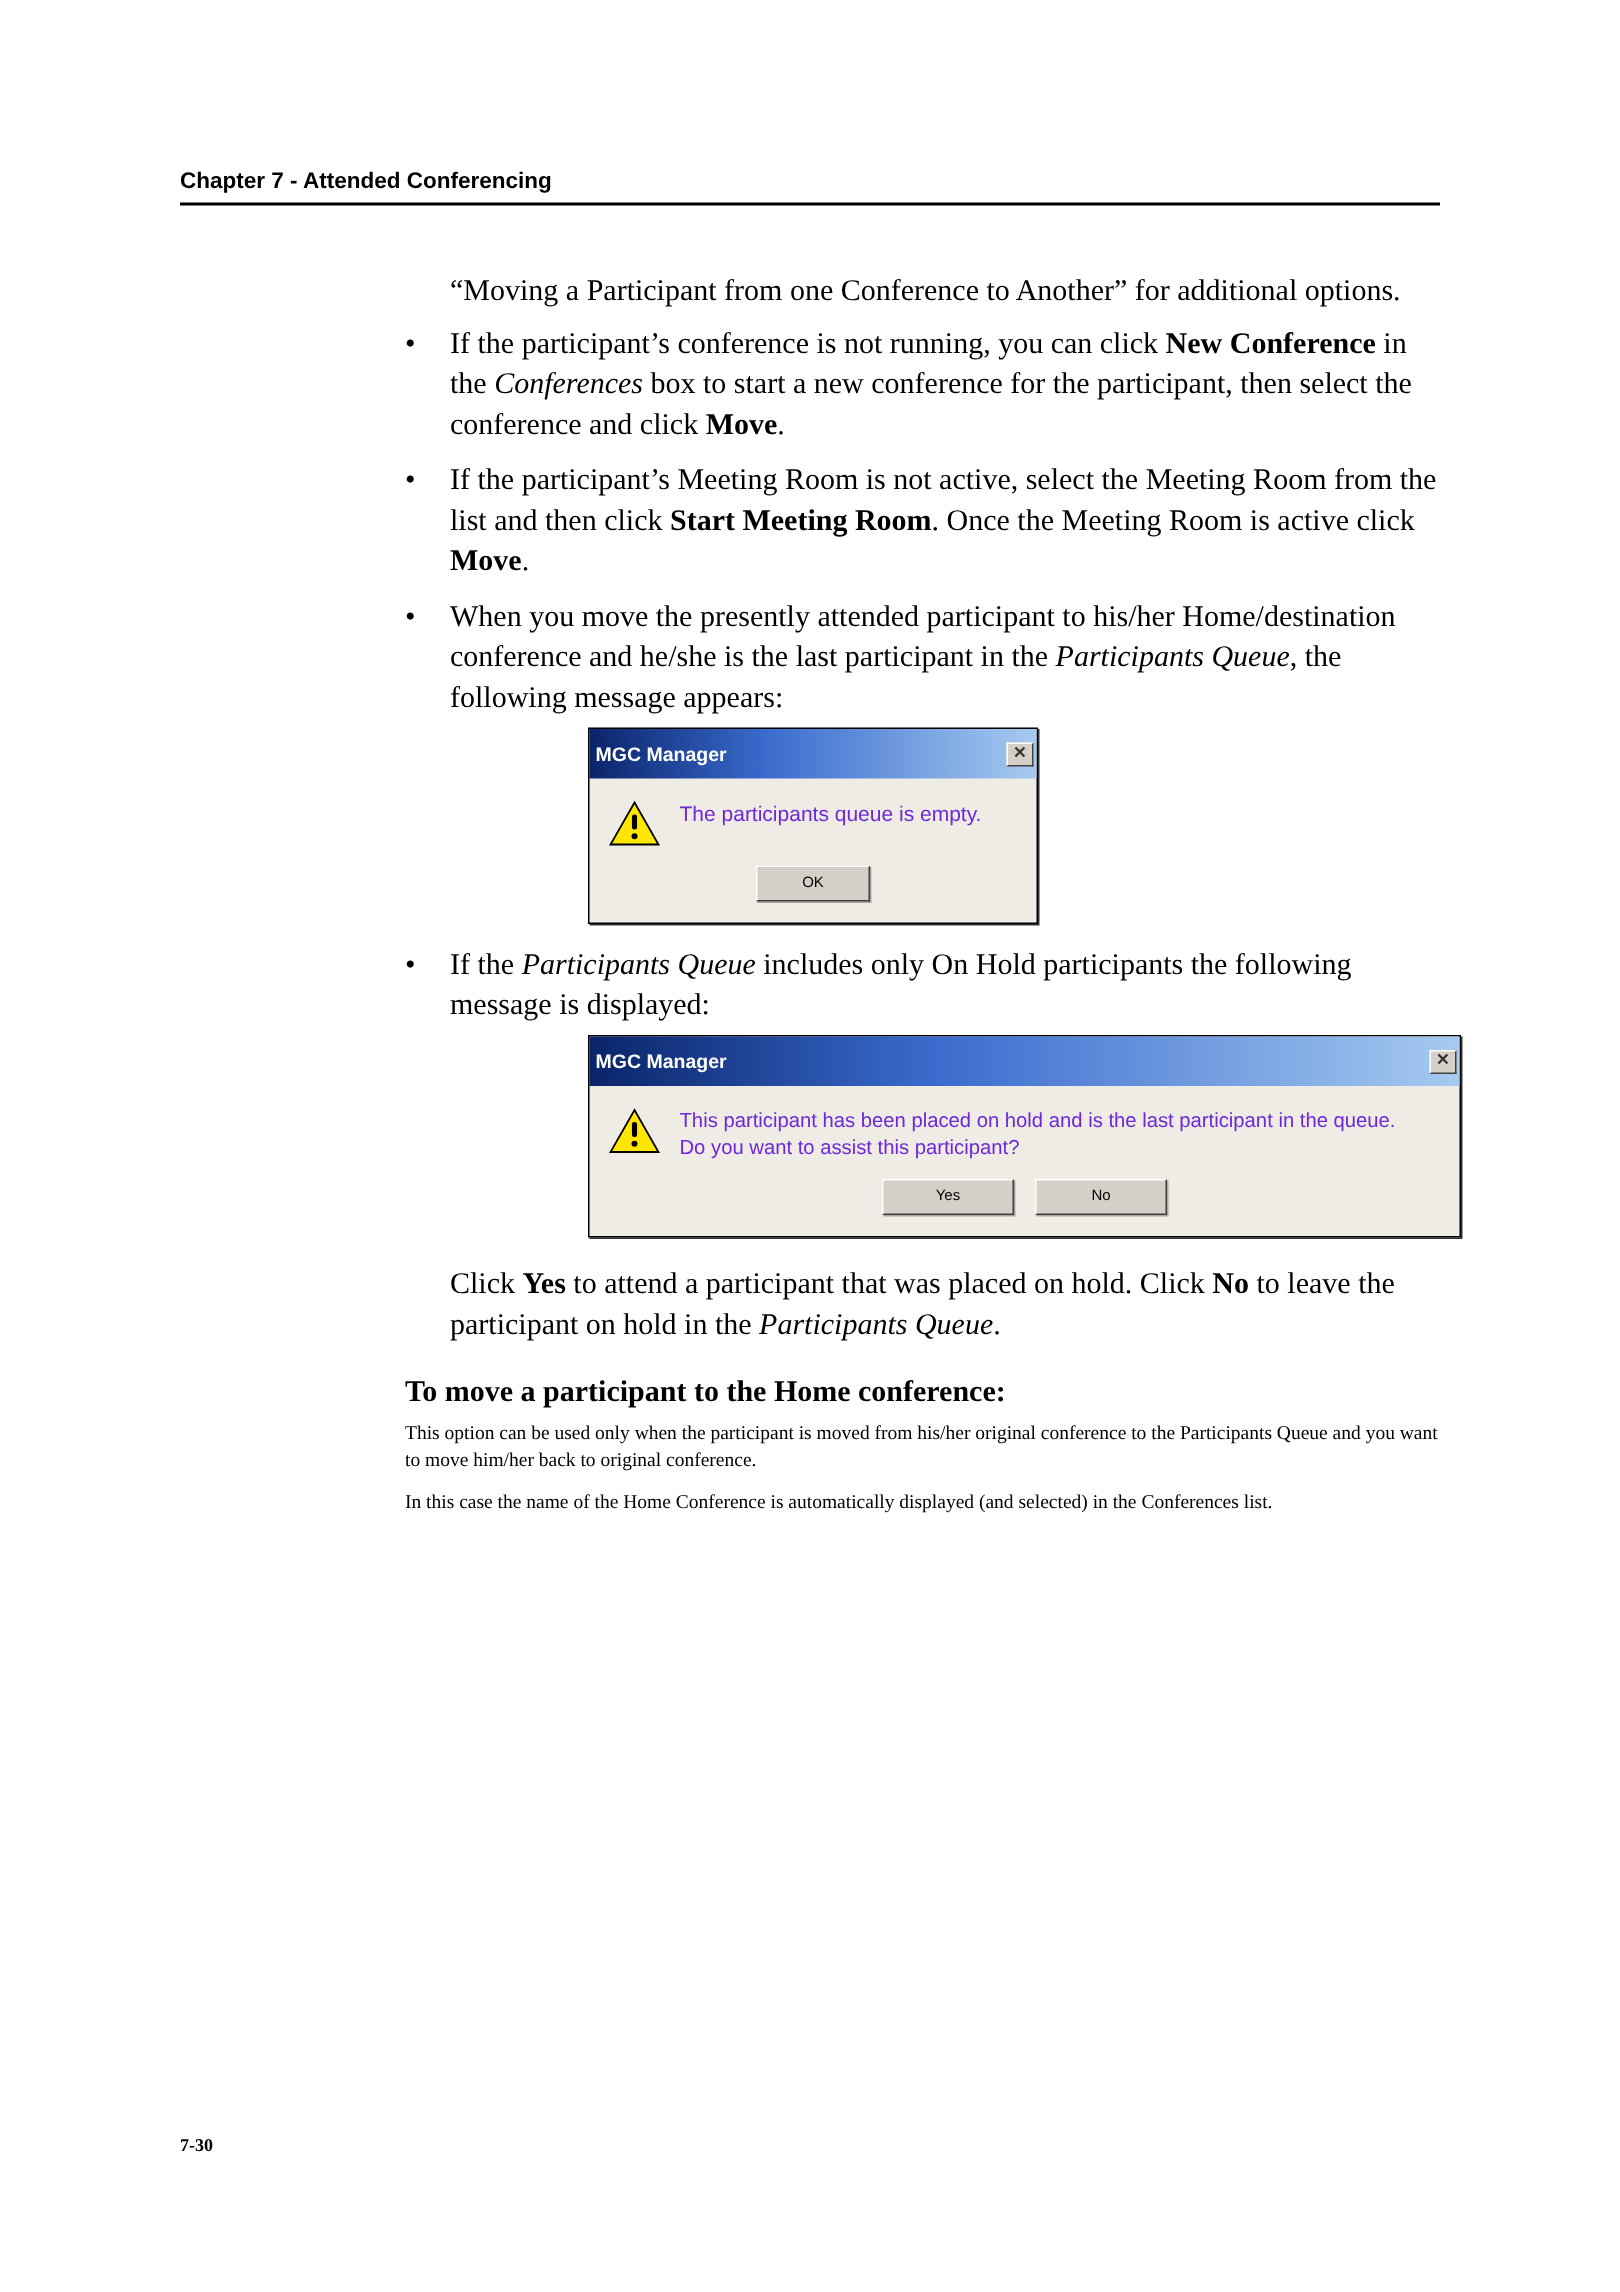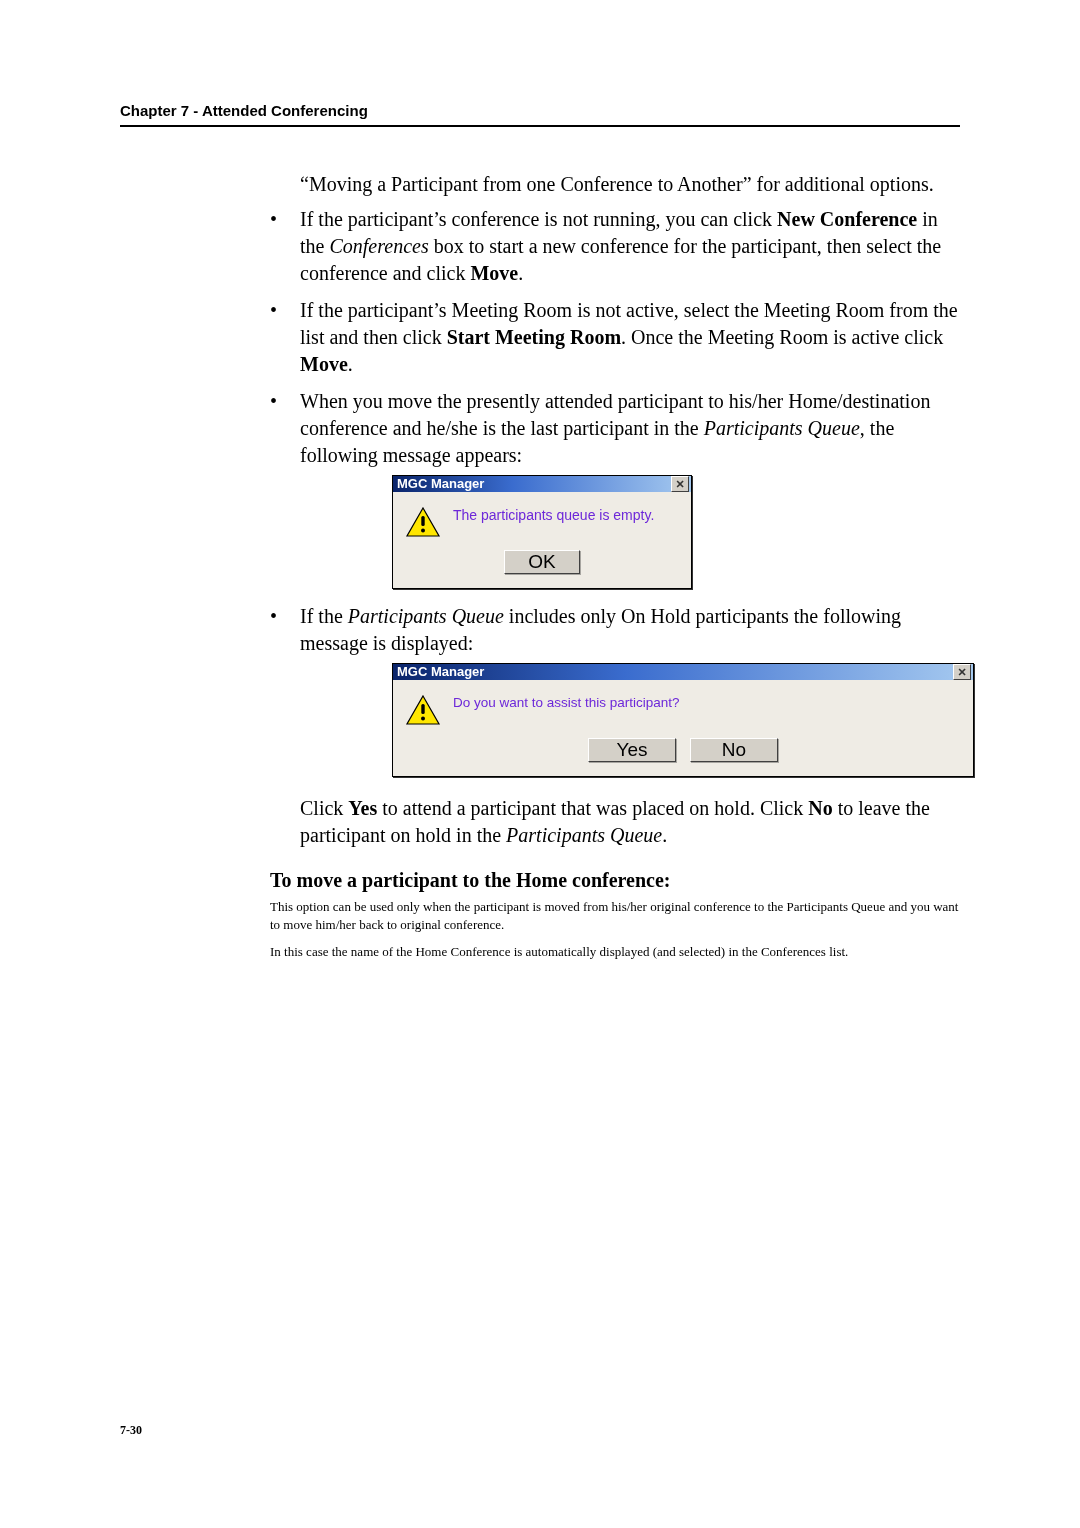--- a/index.html
+++ b/index.html
@@ -5,22 +5,21 @@
     * { box-sizing: border-box; margin: 0; padding: 0; }
     body {
       font-family: "Times New Roman", Times, serif;
       background: #fff;
       width: 1080px;
       height: 1528px;
       position: relative;
       color: #000;
     }
     .page {
-      padding: 86px 120px 60px 210px;
-      margin-top: 16px;
+      padding: 112px 120px 60px 210px;
     }
     .chapter-header {
       font-family: Arial, Helvetica, sans-serif;
       font-weight: bold;
       font-size: 15px;
       margin-bottom: 6px;
       margin-left: -90px;
     }
     .hr-top {
       border: none;
@@ -75,21 +74,21 @@
       margin-top: 6px;
       margin-bottom: 18px;
       font-family: tahoma, Arial, sans-serif;
       font-size: 13.5px;
       box-shadow: 1px 1px 0 #333;
     }
     .titlebar {
       display: flex;
       align-items: center;
       justify-content: space-between;
-      height: 16px;
+      height: 33px;
       padding: 0 2px 0 4px;
       background: linear-gradient(to right, #0a246a 0%, #3a6cce 40%, #a6caf0 100%);
       color: #fff;
       font-weight: bold;
       font-family: tahoma, Arial, sans-serif;
       font-size: 13px;
     }
     .close-btn {
       width: 18px;
       height: 16px;
@@ -128,21 +127,21 @@
       padding: 6px 0 14px 0;
     }
     .win-btn {
       min-width: 76px;
       height: 24px;
       background: #d4d0c8;
       border: 1px solid #404040;
       border-top-color: #fff;
       border-left-color: #fff;
       font-family: tahoma, Arial, sans-serif;
-      font-size: 19px;
+      font-size: 10px;
       text-align: center;
       line-height: 22px;
       box-shadow: 1px 1px 0 rgba(0,0,0,0.3);
     }
     .dialog2 .win-btn { min-width: 88px; }
     
     .section-heading {
       font-weight: bold;
       font-size: 20px;
       margin-left: 60px;
@@ -209,20 +208,21 @@
             <span>MGC Manager</span>
             <div class="close-btn">✕</div>
           </div>
           <div class="dlg-body">
             <svg class="warn-icon" viewBox="0 0 36 32">
               <polygon points="18,2 34,30 2,30" fill="#ffe600" stroke="#000" stroke-width="1.2"></polygon>
               <rect x="16.3" y="10" width="3.4" height="10" rx="1.5" fill="#000"></rect>
               <circle cx="18" cy="24.5" r="2" fill="#000"></circle>
             </svg>
             <div class="dlg-text">
+              <div>This participant has been placed on hold and is the last participant in the queue.</div>
               <div>Do you want to assist this participant?</div>
             </div>
           </div>
           <div class="dlg-buttons">
             <div class="win-btn">Yes</div>
             <div class="win-btn">No</div>
           </div>
         </div>
 
         <span>Click </span><span class="bold">Yes</span><span> to attend a participant that was placed on hold. Click </span><span class="bold">No</span><span> to leave the participant on hold in the </span><span class="italic">Participants Queue</span><span>.</span>

